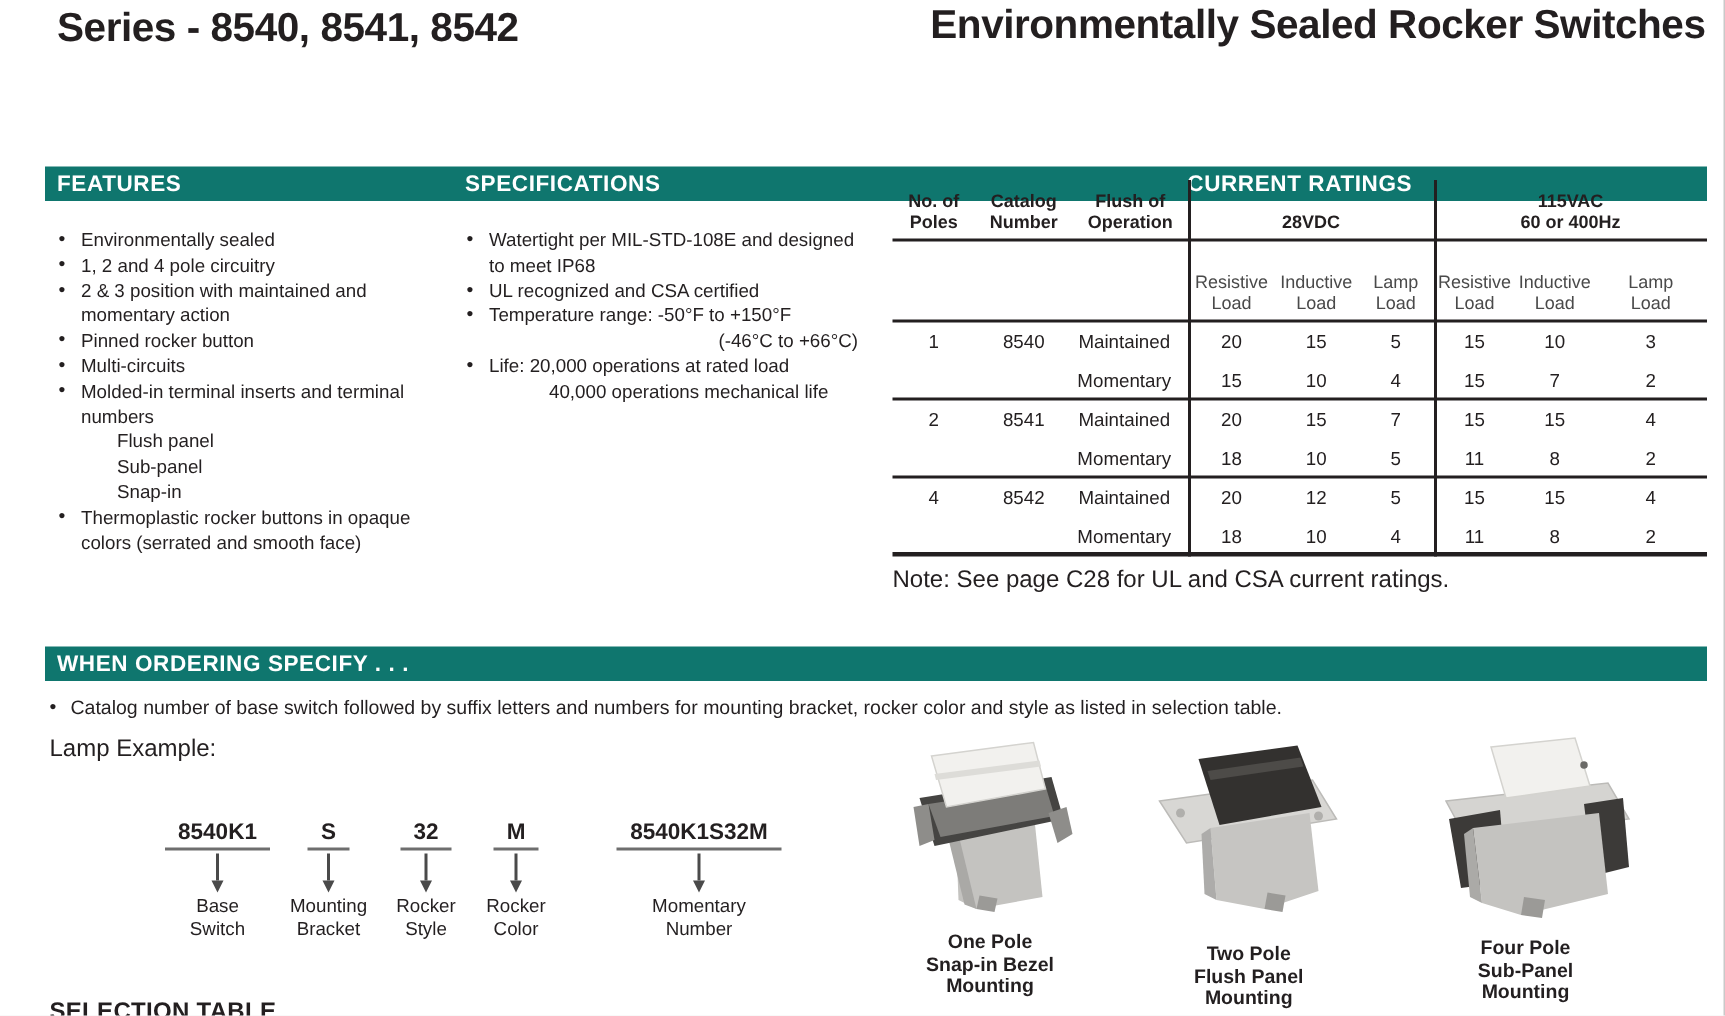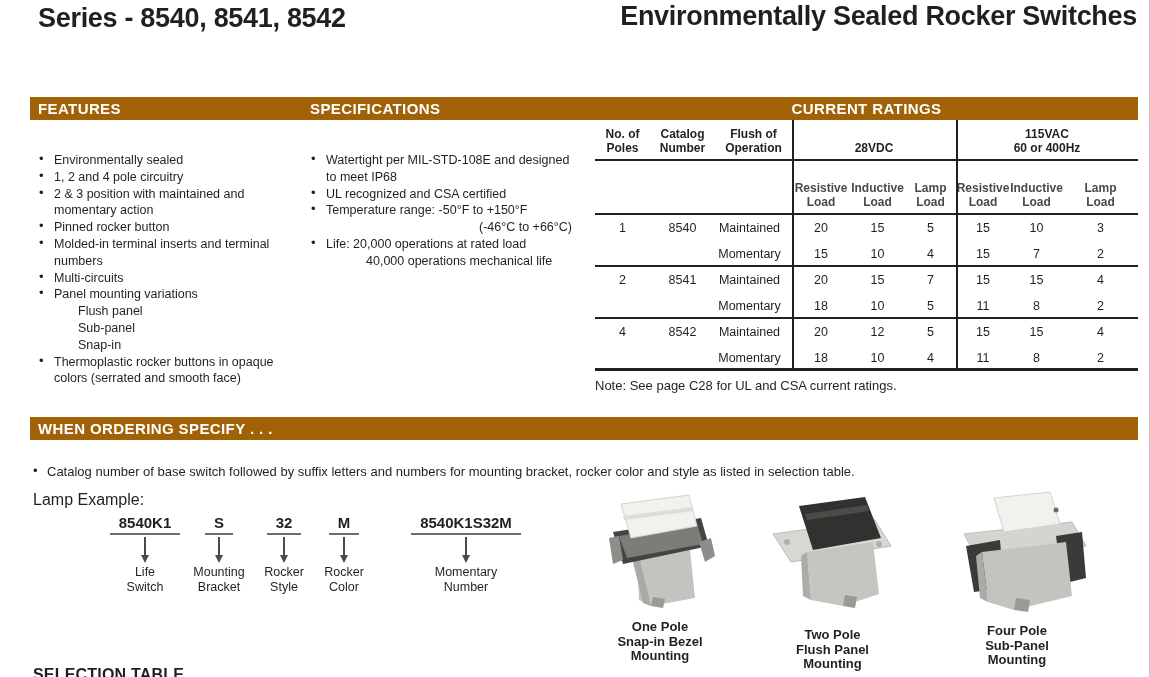--- a/index.html
+++ b/index.html
@@ -5,21 +5,21 @@
   * { margin:0; padding:0; box-sizing:border-box; }
   body { background:#e8e8e8; font-family:"Liberation Sans", sans-serif; color:#231f20; }
   .page { position:relative; width:1150px; height:677px; background:#ffffff; overflow:hidden;
           border-right:1px solid #c9c9c9; }
 
   
   .title-left  { position:absolute; left:38px;  top:3px;  font-size:27px; font-weight:600; letter-spacing:-0.3px; }
   .title-right { position:absolute; right:12px; top:1px;  font-size:27px; font-weight:600; letter-spacing:-0.3px; }
 
   
-  .banner { position:absolute; left:30px; width:1108px; height:23px; background:#a16207; }
+  .banner { position:absolute; left:30px; width:1108px; height:23px; background:#0f766e;margin-top:14px; }
   .banner.top { top:97px; }
   .banner.order { top:417px; }
   .banner span { position:absolute; top:0; line-height:23px; color:#ffffff; font-weight:bold;
                  font-size:15px; letter-spacing:0.4px; white-space:nowrap; }
   .bn-features { left:8px; }
   .bn-specs { left:280px; }
   .bn-ratings { left:565px; width:543px; text-align:center; }
   .bn-order { left:8px; }
 
   
@@ -32,49 +32,49 @@
   .cont-right { text-align:right; padding-right:6px; }
   .cont-indent { padding-left:56px; }
 
   
   .rtable { position:absolute; left:595px; top:120px; width:543px; }
   .rt-grid { display:grid; grid-template-columns:55px 65px 77px 58px 55px 51px 54px 53px 75px; }
   .rt-h1 { height:41px; border-bottom:2px solid #231f20; }
   .rt-h1 .cell, .rt-h2 .cell { display:flex; flex-direction:column; justify-content:flex-end;
           align-items:center; font-weight:bold; font-size:12px; line-height:13.5px; padding-bottom:4px; text-align:center; }
   .rt-h2 { height:54px; border-bottom:2px solid #231f20; }
-  .rt-h2 .cell { font-weight:bold; color:#4a4a4a; font-size:12px; }
+  .rt-h2 .cell { font-weight:normal; color:#4a4a4a; font-size:12px; }
   .span-dc { grid-column:4 / 7; }
   .span-ac { grid-column:7 / 10; }
   .span-left-blank { grid-column:1 / 4; }
   .rt-row { height:26px; font-size:12.5px; }
   .rt-row .cell { text-align:center; line-height:26px; }
   .rt-row .type { padding-right:8px; }
   .group-end { border-bottom:2px solid #231f20; }
   .table-end { border-bottom:3px solid #231f20; }
   .vline { position:absolute; top:0; width:2px; height:251px; background:#231f20; }
   .vline.v1 { left:197px; }
   .vline.v2 { left:361px; }
-  .rt-note { position:absolute; left:595px; top:378px; font-size:13px; }
+  .rt-note { position:absolute; left:595px; top:378px; font-size:16px; }
 
   
   .order-bullet { position:absolute; left:33px; top:464px; width:1060px; font-size:13px;
                   padding-left:14px; }
   .order-bullet::before { content:"•"; position:absolute; left:0; top:-1px; }
   .order-example { position:absolute; left:33px; top:491px; font-size:16px; }
 
   .parts { position:absolute; left:0; top:514px; width:600px; height:95px; }
   .part { position:absolute; top:0; text-align:center; }
   .p1 { left:90px;  width:110px; }
   .p2 { left:188px; width:62px; }
   .p3 { left:252px; width:64px; }
   .p4 { left:314px; width:60px; }
   .p5 { left:396px; width:140px; }
   .part .code { display:inline-block; font-size:15px; font-weight:bold;
-                border-bottom:2px solid #6e6e6e; padding:0 9px 2px 9px; }
+                border-bottom:2px solid #6e6e6e; padding:0 9px 2px 9px;margin-top:32px; }
   .arrow { width:2px; height:18px; background:#4a4a4a; margin:2px auto 0 auto; position:relative; }
   .arrow::after { content:""; position:absolute; left:-3.5px; top:18px; border-left:4.5px solid transparent;
                   border-right:4.5px solid transparent; border-top:8px solid #4a4a4a; }
   .part .lbl { margin-top:10px; font-size:12.5px; line-height:15px; }
 
   
   .fig { position:absolute; text-align:center; }
   .fig1 { left:585px; top:486px; width:150px; }
   .fig2 { left:755px; top:492px; width:155px; }
   .fig3 { left:938px; top:488px; width:158px; }
@@ -95,23 +95,22 @@
     <span class="bn-features">FEATURES</span>
     <span class="bn-specs">SPECIFICATIONS</span>
     <span class="bn-ratings">CURRENT RATINGS</span>
   </div>
 
   <div class="blist features-list">
     <div class="bitem">Environmentally sealed</div>
     <div class="bitem">1, 2 and 4 pole circuitry</div>
     <div class="bitem">2 &amp; 3 position with maintained and momentary action</div>
     <div class="bitem">Pinned rocker button</div>
+    <div class="bitem">Multi-circuits</div>
     <div class="bitem">Molded-in terminal inserts and terminal numbers</div>
-    <div class="bitem">Multi-circuits</div>
-    <div class="bitem">Panel mounting variations</div>
     <div class="subitem">Flush panel</div>
     <div class="subitem">Sub-panel</div>
     <div class="subitem">Snap-in</div>
     <div class="bitem">Thermoplastic rocker buttons in opaque colors (serrated and smooth face)</div>
   </div>
 
   <div class="blist specs-list">
     <div class="bitem">Watertight per MIL-STD-108E and designed to meet IP68</div>
     <div class="bitem">UL recognized and CSA certified</div>
     <div class="bitem">Temperature range: -50°F to +150°F</div>
@@ -247,21 +246,21 @@
     <span class="bn-order">WHEN ORDERING SPECIFY . . .</span>
   </div>
   <div class="order-bullet">Catalog number of base switch followed by suffix letters and numbers for mounting bracket, rocker color and style as listed in selection table.</div>
   <div class="order-example">Lamp Example:</div>
 
   <div class="parts">
     <div class="part p1">
       <span class="code">8540K1</span>
       <div class="arrow"></div>
       <div class="lbl">
-        <div>Life</div>
+        <div>Base</div>
           <div>Switch</div>
       </div>
     </div>
     <div class="part p2">
       <span class="code">S</span>
       <div class="arrow"></div>
       <div class="lbl">
         <div>Mounting</div>
           <div>Bracket</div>
       </div>

